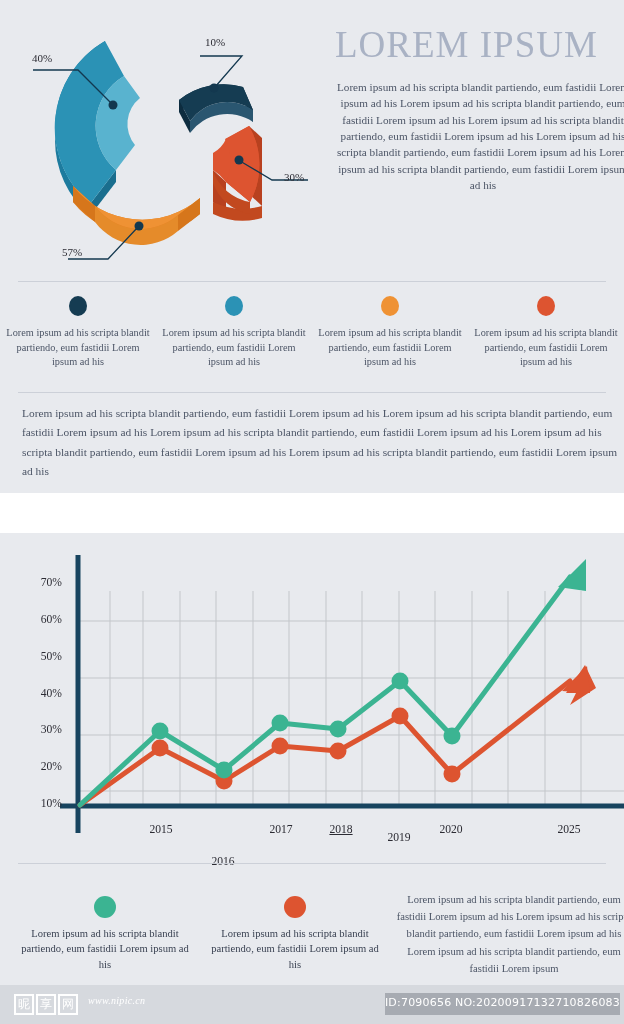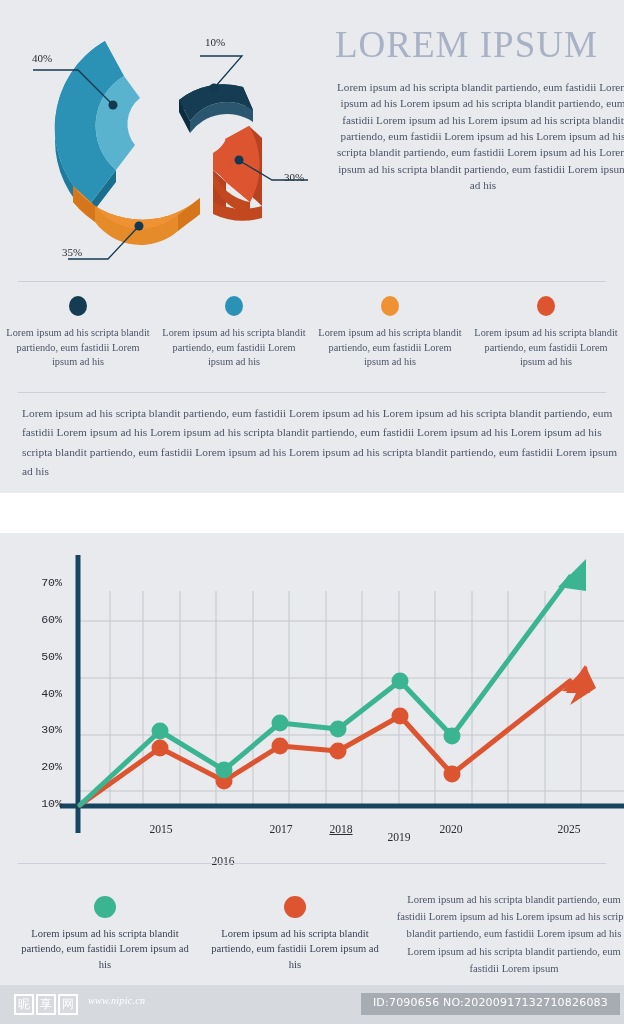--- a/index.html
+++ b/index.html
@@ -75,21 +75,21 @@
   
   .panel-bottom {
     position:absolute; left:0; top:533px; width:624px; height:452px;
     background:#e8eaee;
   }
   .chart-area { position:absolute; left:0; top:0; width:624px; height:310px; }
   .chart-svg { position:absolute; left:0; top:0; }
 
   .ytick {
     position:absolute; font-size:11.6px; color:#2b2b33;
-    font-family:Liberation Mono, monospace; text-align:right; width:42px;
+    font-family:Liberation Serif, serif; text-align:right; width:42px;
   }
   .xtick {
     position:absolute; font-size:11.6px; color:#2b2b33;
     font-family:"Liberation Serif", serif; text-align:center;
     white-space:nowrap;
   }
 
   .div3 { position:absolute; left:18px; top:330px; width:588px; height:1px; background:#ccd0d8; }
 
   .bot-legend {
@@ -124,21 +124,21 @@
     font-family:"DejaVu Sans", sans-serif;
   }
   .wm-url {
     position:absolute; left:88px; top:10px;
     color:#ffffff; font-size:10px; font-style:italic;
     font-family:"Liberation Serif", serif; letter-spacing:.3px;
   }
   .id-badge {
     position:absolute; right:4px; top:8px; height:22px;
     background:#a7abb2; color:#ffffff; font-size:11px;
-    padding:3px 12px; font-family:"DejaVu Sans", sans-serif;
+    padding:3px 0; font-family:"DejaVu Sans", sans-serif;
     letter-spacing:.2px;
   }
 </style>
 </head>
 <body>
 
 <div class="page">
 
   <div class="panel-top">
 
@@ -197,21 +197,21 @@
           <circle cx="113" cy="97" r="4.5"></circle>
           <circle cx="214" cy="80" r="4.5"></circle>
           <circle cx="239" cy="152" r="4.5"></circle>
           <circle cx="139" cy="218" r="4.5"></circle>
         </g>
       </svg>
 
       <div class="lbl lbl-40">40%</div>
       <div class="lbl lbl-10">10%</div>
       <div class="lbl lbl-30">30%</div>
-      <div class="lbl lbl-35">35%</div>
+      <div class="lbl lbl-35">57%</div>
     </div>
 
     <div class="title-block">
       <div class="main-title">LOREM IPSUM</div>
       <div class="title-para">Lorem ipsum ad his scripta blandit partiendo, eum fastidii Lorem ipsum ad his Lorem ipsum ad his scripta blandit partiendo, eum fastidii Lorem ipsum ad his Lorem ipsum ad his scripta blandit partiendo, eum fastidii Lorem ipsum ad his Lorem ipsum ad his scripta blandit partiendo, eum fastidii Lorem ipsum ad his Lorem ipsum ad his scripta blandit partiendo, eum fastidii Lorem ipsum ad his</div>
     </div>
 
     <div class="divider div1"></div>
 
     <div class="legend-row">

